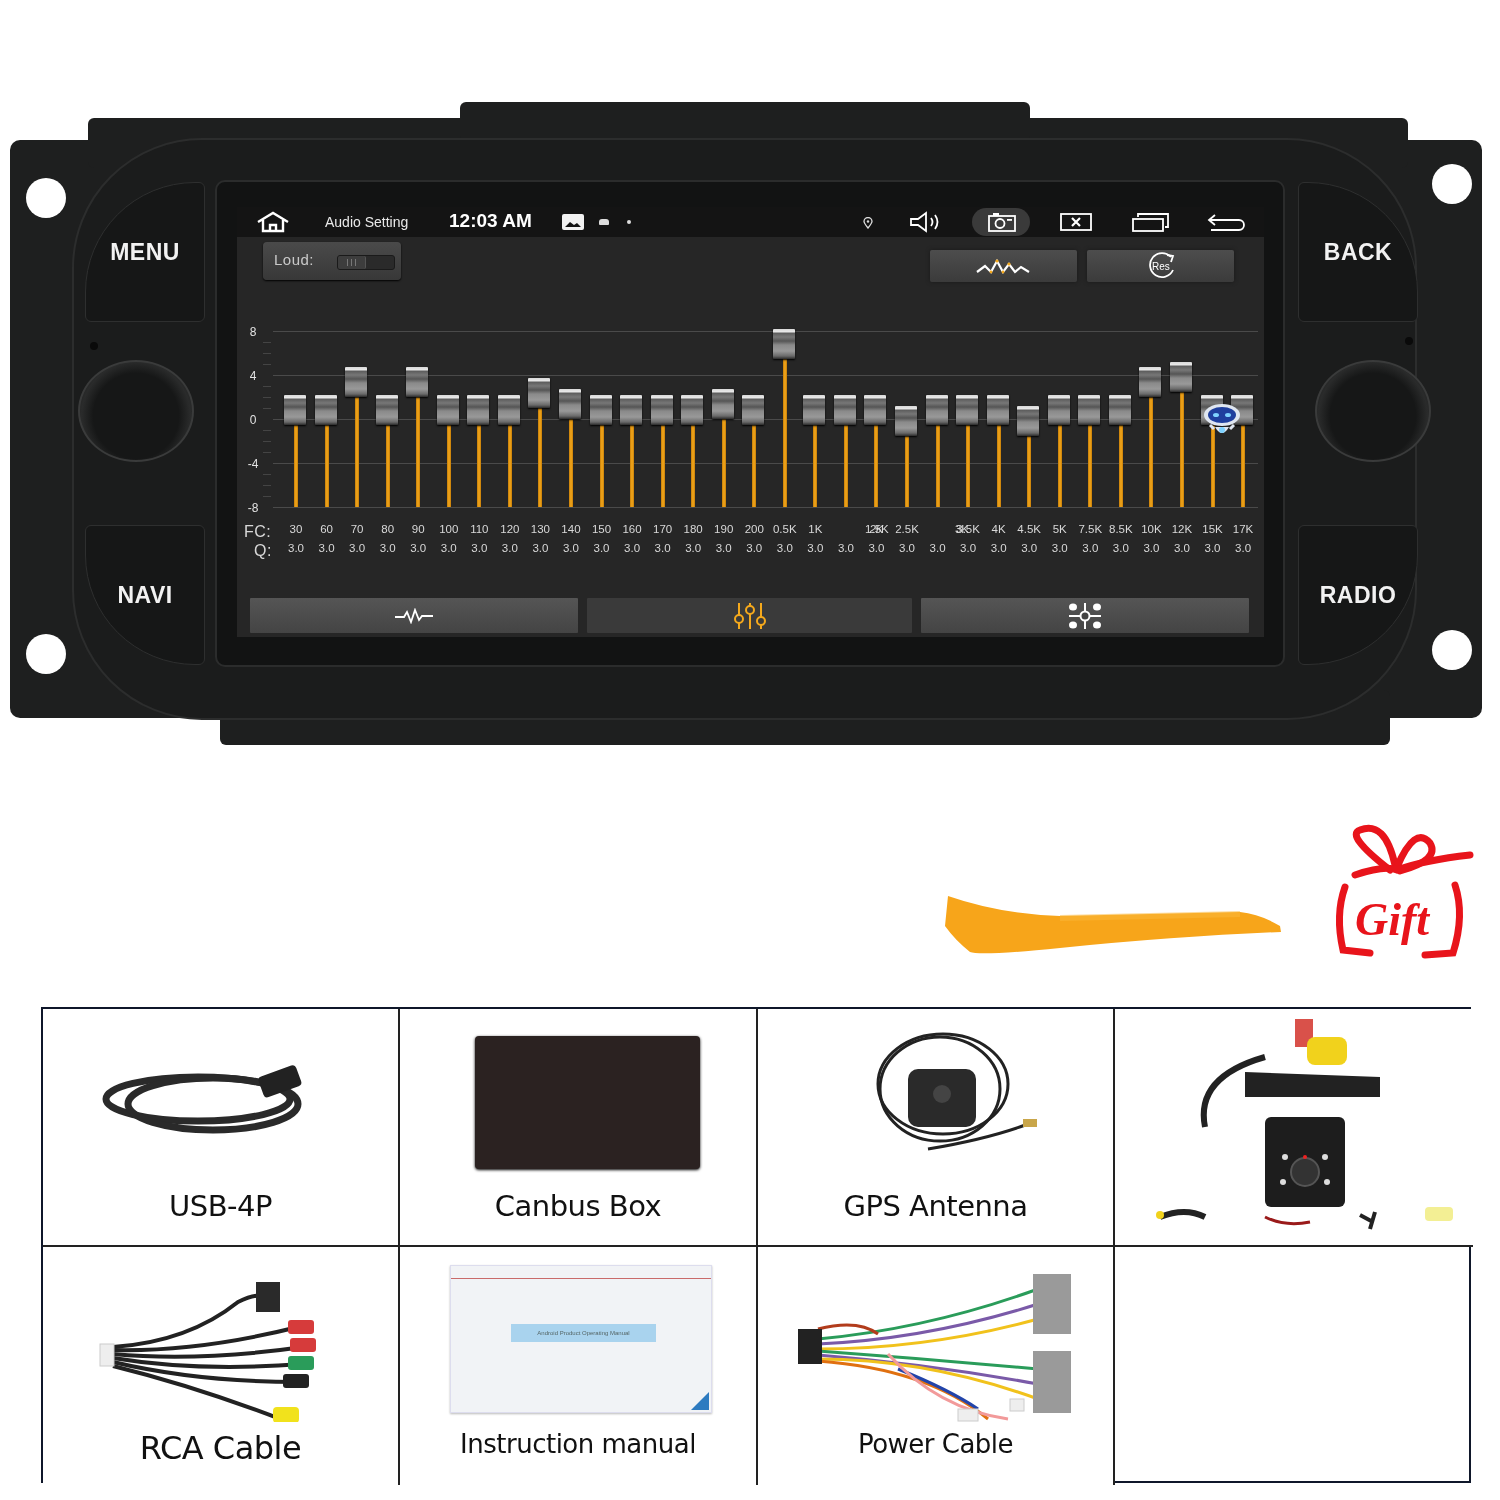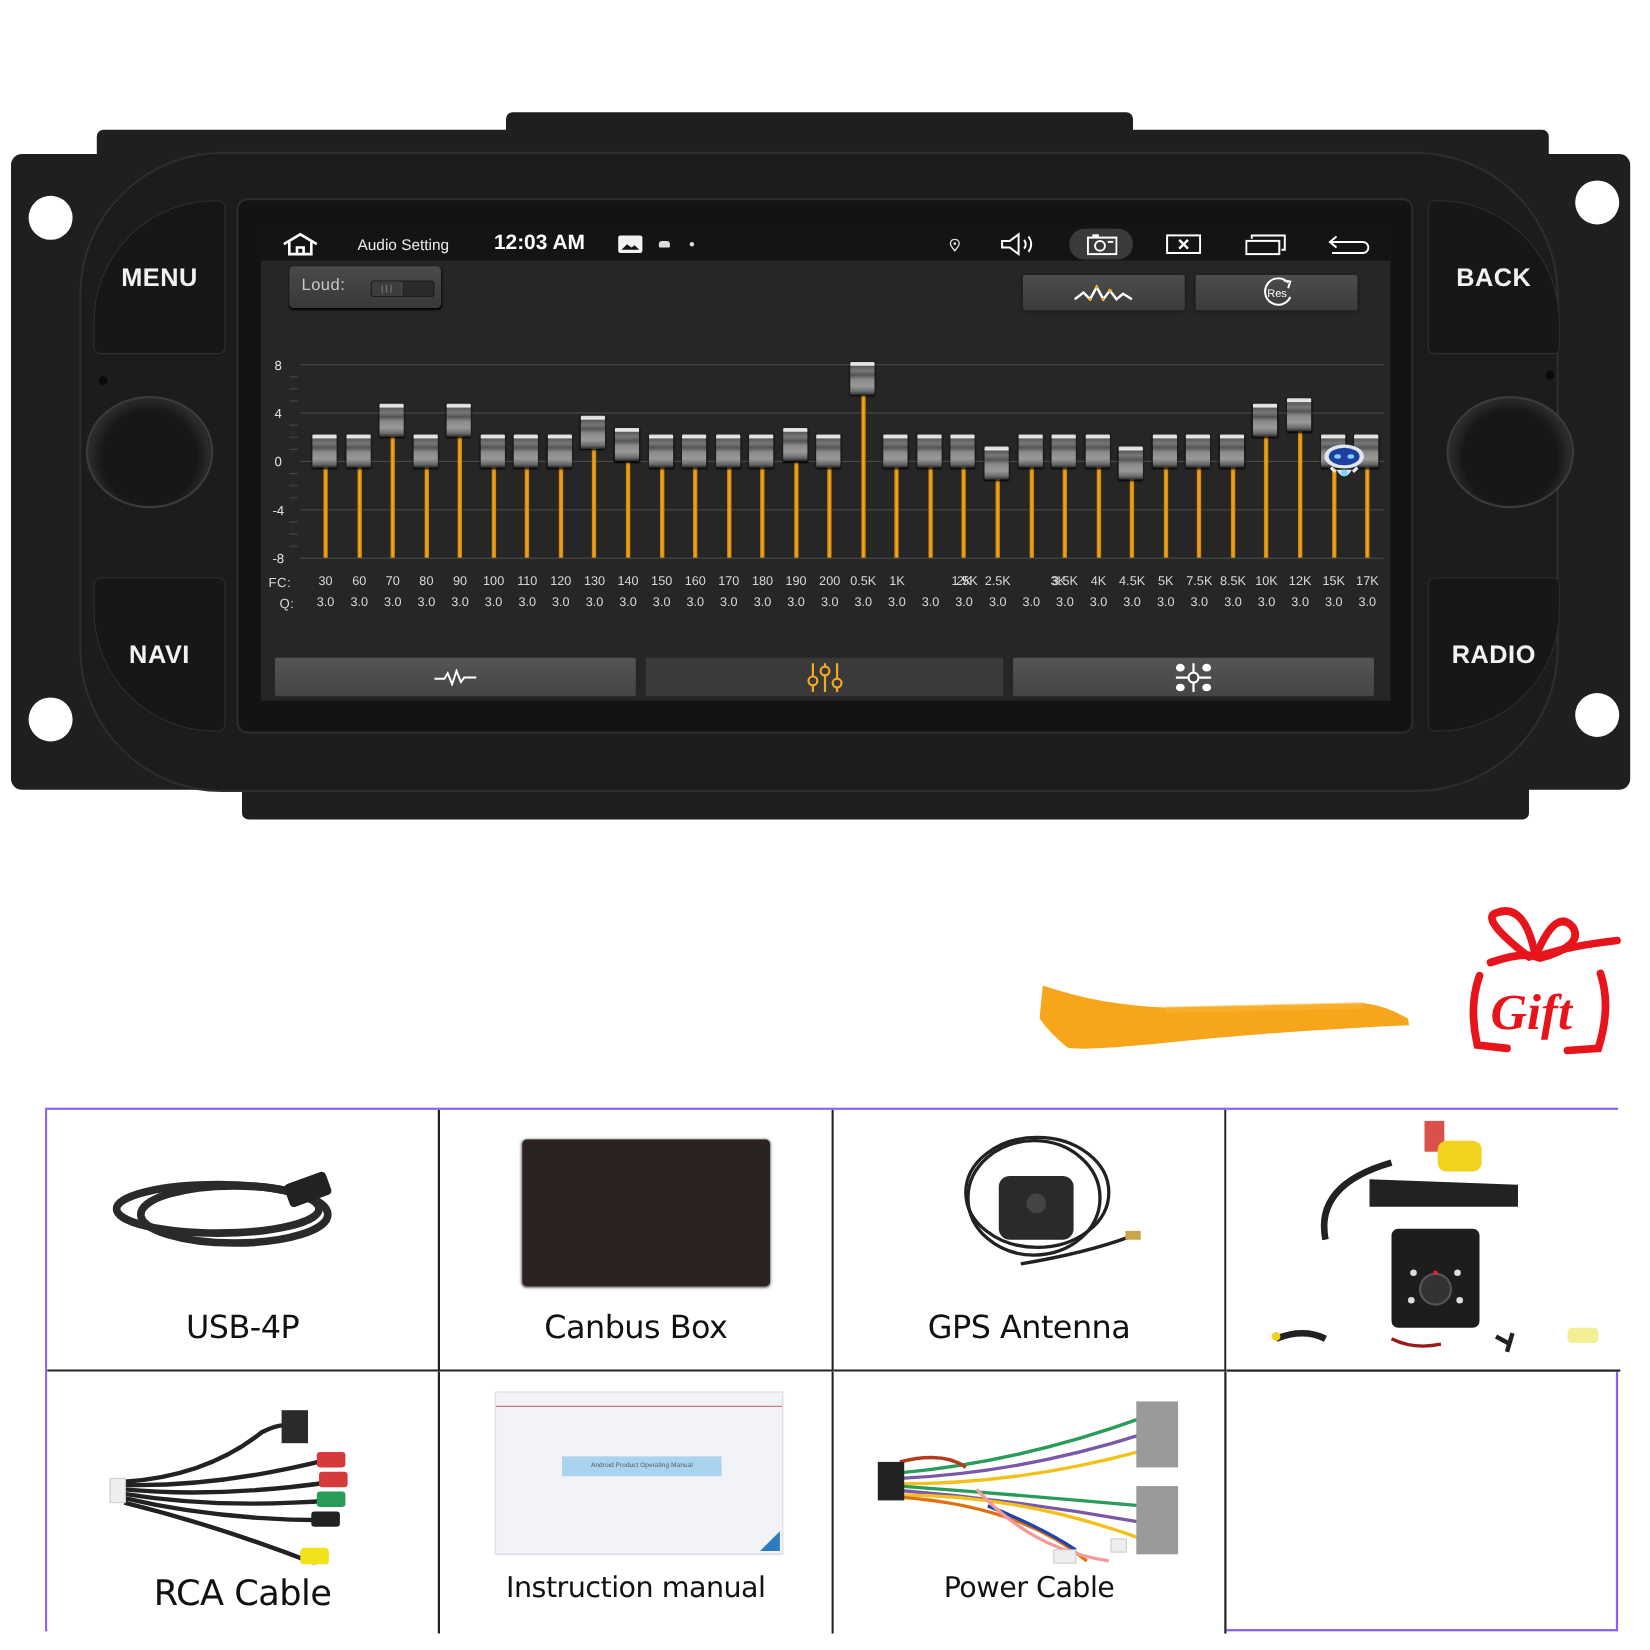--- a/index.html
+++ b/index.html
@@ -49,33 +49,33 @@
   
   .eq{position:absolute;left:0;top:110px;width:100%;height:250px}
   .ytick{position:absolute;left:6px;width:20px;color:#e2e2e2;font-size:12px;text-align:center}
   .gridline{position:absolute;left:36px;width:985px;height:1px;background:#4a4a4a}
   .minor{position:absolute;left:26px;width:8px;height:1px;background:#444}
   .band{position:absolute;top:0;width:30px;height:200px}
   .bar{position:absolute;left:13px;width:4px;bottom:0;background:linear-gradient(90deg,#c57d08,#f5a91c,#c57d08)}
   .knobcap{position:absolute;left:3px;width:22px;height:30px;background:linear-gradient(#d8d8d8 0,#eaeaea 3px,#5c5c5c 4px,#777 8px,#555 12px,#8a8a8a 16px,#999 22px,#6a6a6a 27px,#2a2a2a 30px);border-radius:1px;box-shadow:0 1px 2px #000}
   .labels{position:absolute;left:0;top:316px;width:100%;height:40px}
   .lab-row{position:absolute;left:0;width:100%;height:16px}
-  .lab-head{position:absolute;left:7px;font-size:12px;color:#d8d8d8;letter-spacing:.5px}
+  .lab-head{position:absolute;left:7px;font-size:16px;color:#d8d8d8;letter-spacing:.5px}
   .lab{position:absolute;width:32px;text-align:center;font-size:11.5px;color:#d8d8d8}
 
   .bottombar{position:absolute;top:391px;height:35px;background:linear-gradient(#555,#444);display:flex;align-items:center;justify-content:center;border-radius:1px}
   .bottombar.active{background:#3a3a3a}
   .robot{position:absolute;left:965px;top:196px;width:40px;height:36px}
 
   
   .tool{position:absolute;left:940px;top:890px;width:350px;height:70px}
   .gift{position:absolute;left:1315px;top:815px;width:165px;height:145px}
 
   
-  .grid{position:absolute;left:41px;top:1007px;width:1430px;height:476px;border:2px solid #8b5cf6;display:grid;grid-template-columns:357px 358px 357px 358px;grid-template-rows:238px 238px}
+  .grid{position:absolute;left:41px;top:1007px;width:1430px;height:476px;border:2px solid #0f172a;display:grid;grid-template-columns:357px 358px 357px 358px;grid-template-rows:238px 238px}
   .cell{position:relative;border-right:2px solid #222;border-bottom:2px solid #222;background:#fff}
   .cell:nth-child(4n){border-right:none}
   .cell:nth-child(n+5){border-bottom:none}
   .cell-label{position:absolute;left:0;width:100%;text-align:center;font-size:29px;color:#111;font-family:"DejaVu Sans",sans-serif;letter-spacing:-0.5px}
   .row1 .cell-label{top:180px}
   .row2 .cell-label{top:182px}
   .pic{position:absolute}
 </style>
 </head>
 <body>

